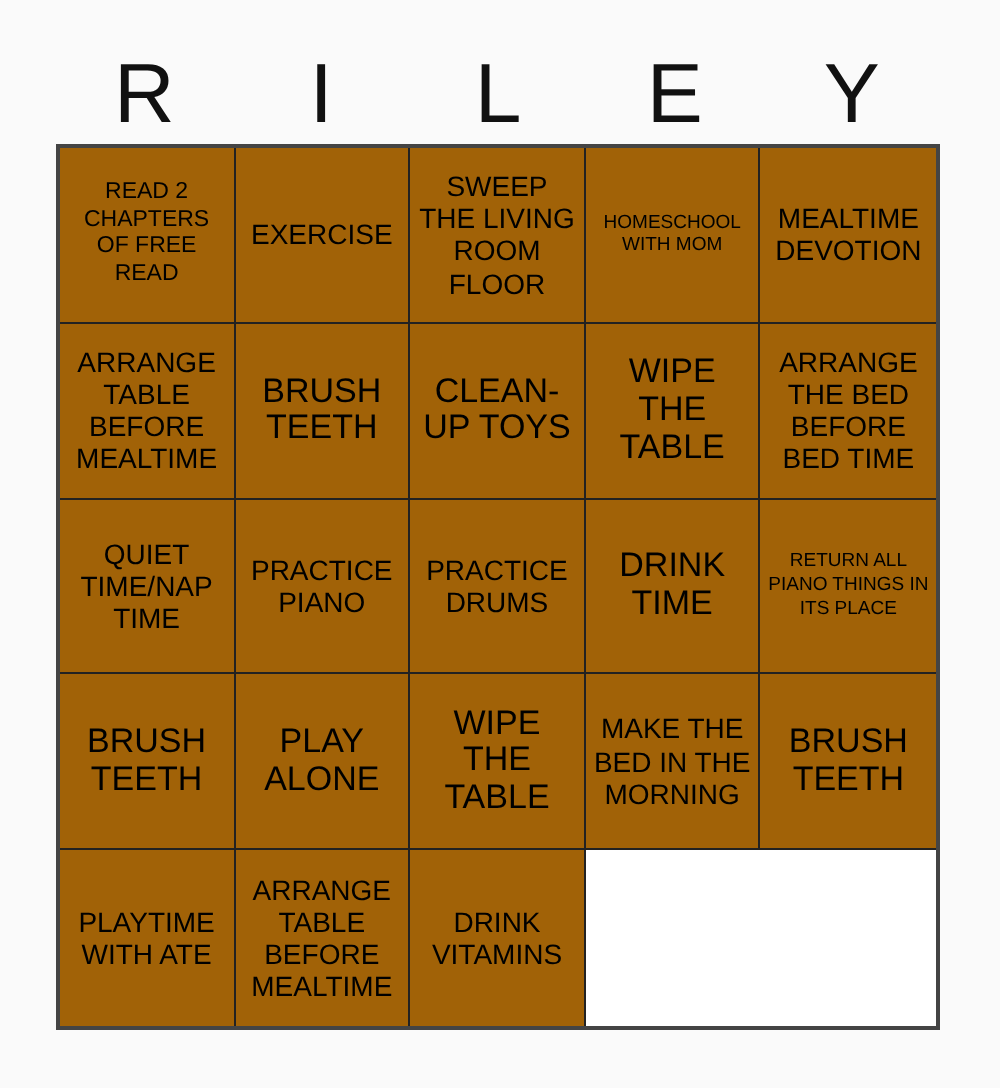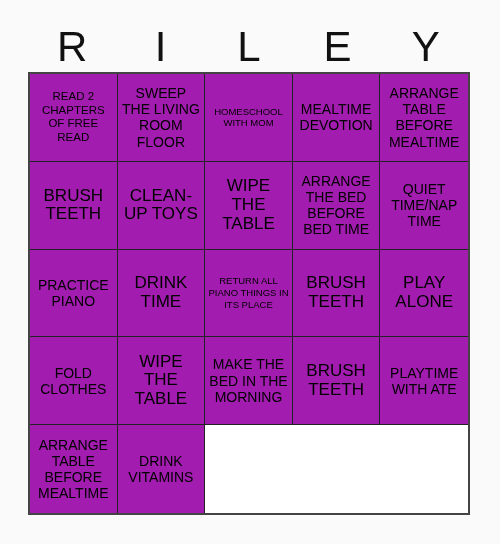--- a/index.html
+++ b/index.html
@@ -66,21 +66,21 @@
   .cell {
     box-sizing: border-box;
     border-right: 1px solid #222222;
     border-bottom: 1px solid #222222;
     display: flex;
     align-items: center;
     justify-content: center;
     text-align: center;
     padding: 2px 3px;
     overflow: hidden;
-    background: #a21caf;
+    background: #a16207;
   }
   .cell:nth-child(5n) { border-right: none; align-items: center; }
   .cell:nth-child(n+21) { border-bottom: none; }
 
   .cell-text {
     display: block;
     width: 100%;
     text-align: center;
     line-height: 1.12;
     word-wrap: break-word;
@@ -106,20 +106,23 @@
     <div class="header-letter">E</div>
     <div class="header-letter">Y</div>
   </div>
 
   <div class="grid">
 
     <div class="cell">
         <span class="cell-text sz-s">READ 2 CHAPTERS OF FREE READ</span>
       </div>
     <div class="cell">
+        <span class="cell-text sz-m">EXERCISE</span>
+      </div>
+    <div class="cell">
         <span class="cell-text sz-m">SWEEP THE LIVING ROOM FLOOR</span>
       </div>
     <div class="cell">
         <span class="cell-text sz-xs">HOMESCHOOL WITH MOM</span>
       </div>
 
     <div class="cell">
         <span class="cell-text sz-m">MEALTIME DEVOTION</span>
       </div>
     <div class="cell">
@@ -138,34 +141,34 @@
     <div class="cell">
         <span class="cell-text sz-m">ARRANGE THE BED BEFORE BED TIME</span>
       </div>
     <div class="cell">
         <span class="cell-text sz-m">QUIET TIME/NAP TIME</span>
       </div>
     <div class="cell">
         <span class="cell-text sz-m">PRACTICE PIANO</span>
       </div>
     <div class="cell">
+        <span class="cell-text sz-m">PRACTICE DRUMS</span>
+      </div>
+    <div class="cell">
         <span class="cell-text sz-xl">DRINK TIME</span>
       </div>
 
     <div class="cell">
         <span class="cell-text sz-xs">RETURN ALL PIANO THINGS IN ITS PLACE</span>
       </div>
     <div class="cell">
         <span class="cell-text sz-xl">BRUSH TEETH</span>
       </div>
     <div class="cell">
         <span class="cell-text sz-xl">PLAY ALONE</span>
-      </div>
-    <div class="cell">
-        <span class="cell-text sz-m">FOLD CLOTHES</span>
       </div>
     <div class="cell">
         <span class="cell-text sz-xl">WIPE THE TABLE</span>
       </div>
 
     <div class="cell">
         <span class="cell-text sz-m">MAKE THE BED IN THE MORNING</span>
       </div>
     <div class="cell">
         <span class="cell-text sz-xl">BRUSH TEETH</span>

